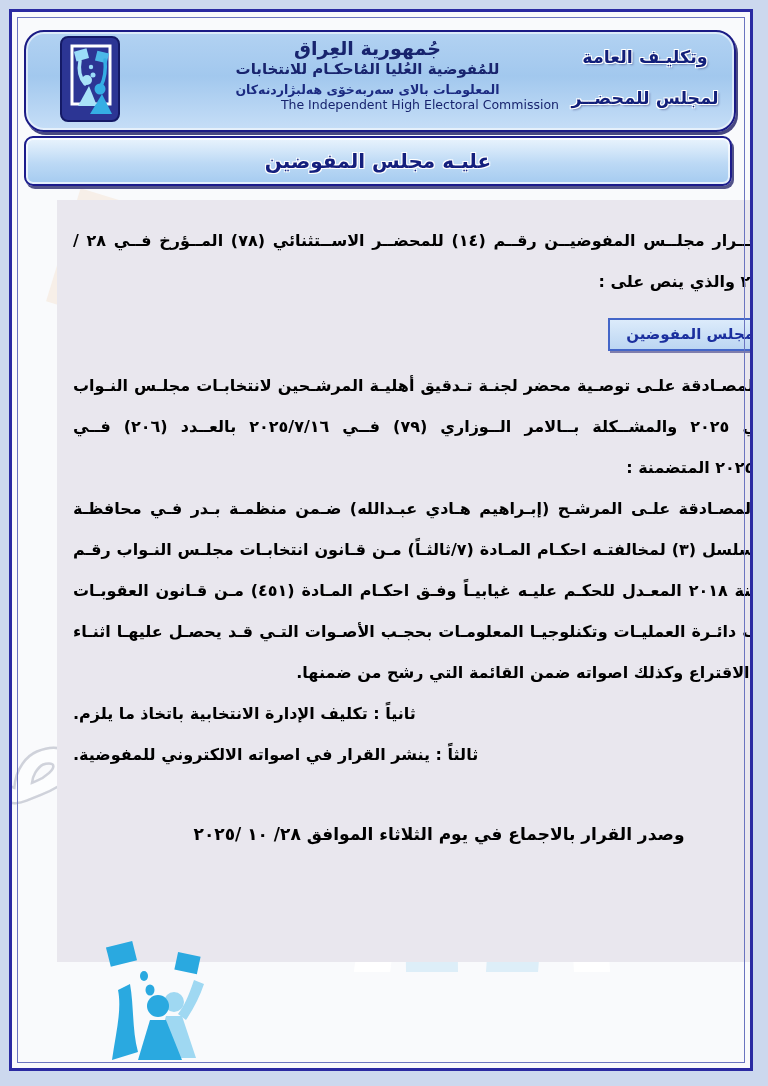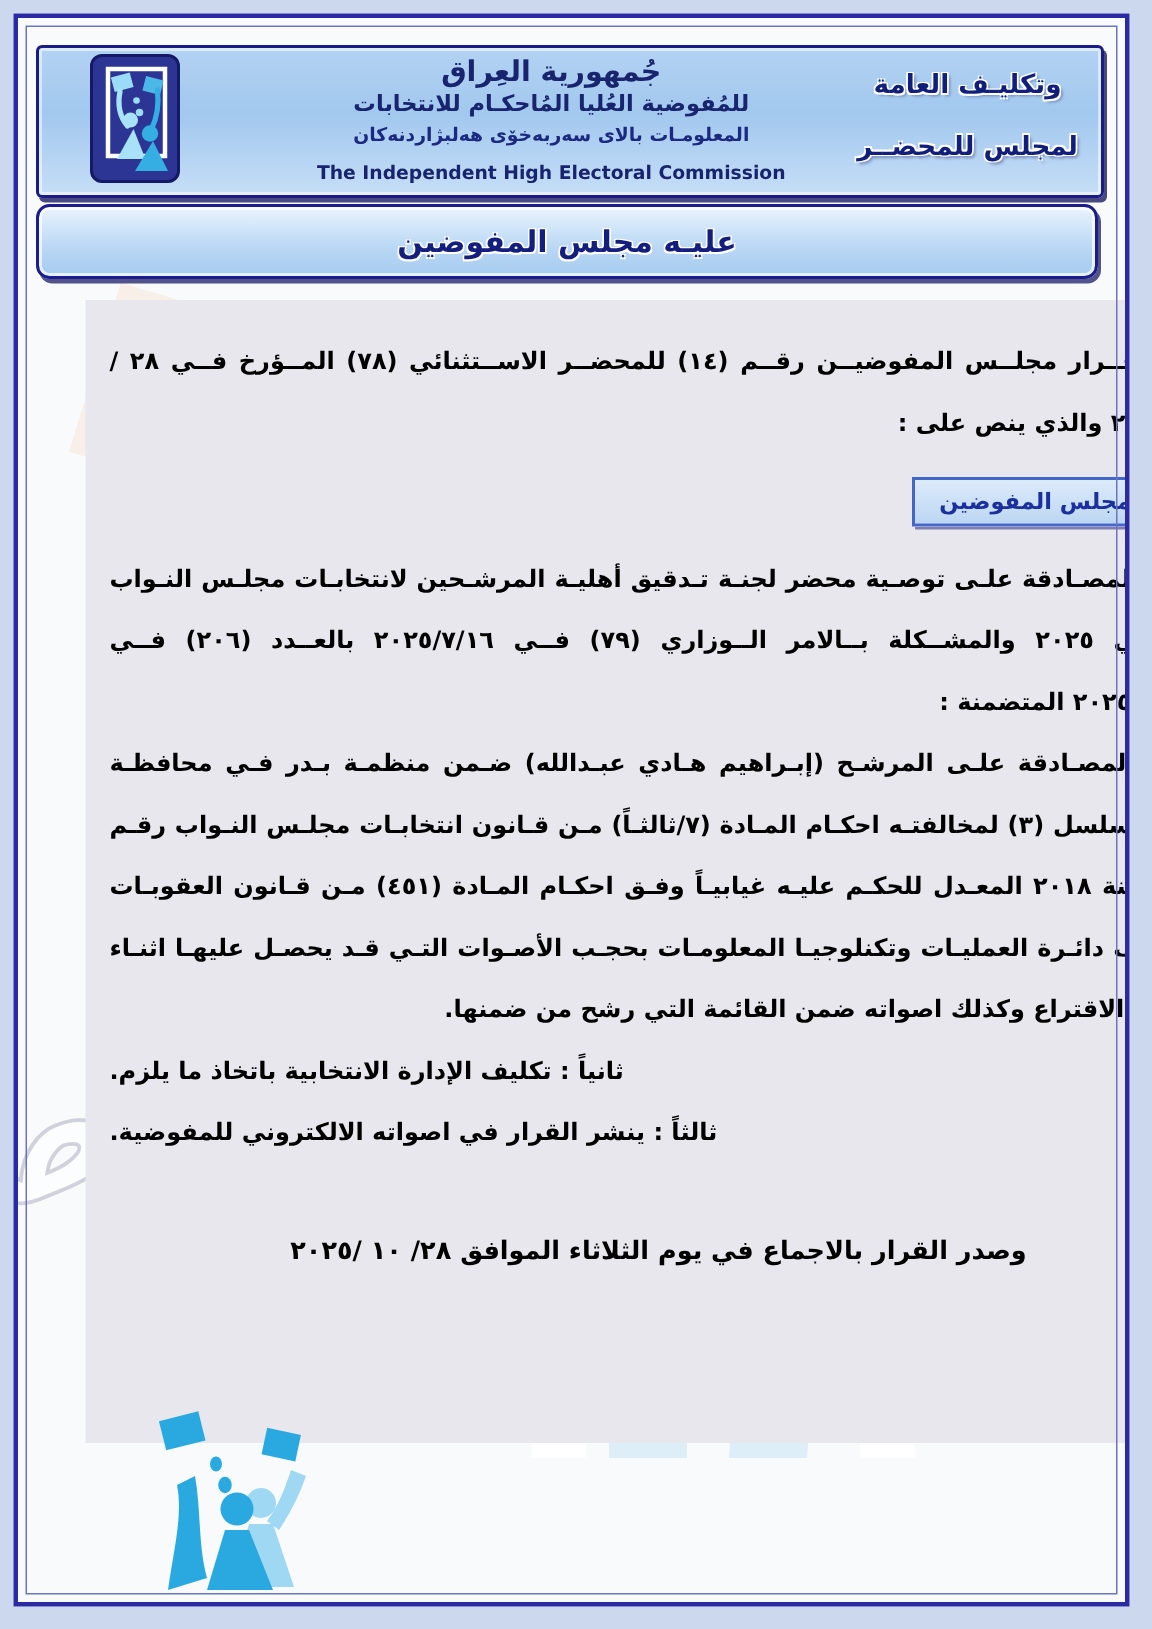--- a/index.html
+++ b/index.html
@@ -5,30 +5,30 @@
   html,body { margin:0; padding:0; background:#ccd8ee; }
   .canvas { position:relative; width:768px; height:1086px; background:#ccd8ee;
             font-family:"DejaVu Sans", sans-serif; overflow:hidden; }
   .page { position:absolute; left:9px; top:9px; width:744px; height:1062px;
           box-sizing:border-box; background:#f9fafc; border:3px solid #2a2aa2; overflow:hidden; }
   .page::after { content:""; position:absolute; inset:5px; border:1px solid #6a74c0;
                  pointer-events:none; z-index:5; }
 
   
   .header-box { position:absolute; left:12px; top:18px; width:708px; height:98px;
-    border:2px solid #1b1b85; border-radius:4px; z-index:3;
+    border:2px solid #1b1b85; border-radius:20px; z-index:3;
     background:linear-gradient(180deg,#b2d2f2 0%,#a2c8ee 45%,#c6def7 100%);
     box-shadow:2px 3px 0 rgba(12,12,90,0.75), inset 0 0 0 2px rgba(255,255,255,0.55); }
   .hdr-logo { position:absolute; left:34px; top:4px; }
   .hdr-center { position:absolute; left:150px; right:175px; top:5px; text-align:center;
                 color:#18246e; direction:rtl; }
   .hc1 { font-size:19px; font-weight:bold; }
   .hc2 { font-size:15px; font-weight:bold; margin-top:1px; }
   .hc3 { font-size:12.5px; font-weight:bold; margin-top:4px; color:#1b2a80; }
-  .hc4 { font-size:12.5px; font-weight:bold; margin-top:10px; }
+  .hc4 { font-size:12.5px; font-weight:normal; margin-top:0;text-align:right; }
   .hdr-right { position:absolute; right:10px; top:15px; width:158px; text-align:center;
                direction:rtl; color:#121f7a; font-weight:bold; font-size:17.5px;
                text-shadow:1px 1px 0 #fff,-1px -1px 0 #fff,1px -1px 0 #fff,-1px 1px 0 #fff,2px 2px 2px rgba(20,20,90,.35); }
   .hdr-right .l2 { margin-top:21px; }
 
   
   .banner { position:absolute; left:12px; top:124px; width:708px; height:50px;
     box-sizing:border-box; border:2px solid #1c1c8c; border-radius:9px; z-index:3;
     background:linear-gradient(180deg,#eaf4fd 0%,#bcd9f5 55%,#a5cbf0 100%);
     box-shadow:2px 3px 0 rgba(12,12,90,0.7), inset 0 0 0 2px rgba(255,255,255,0.7);

